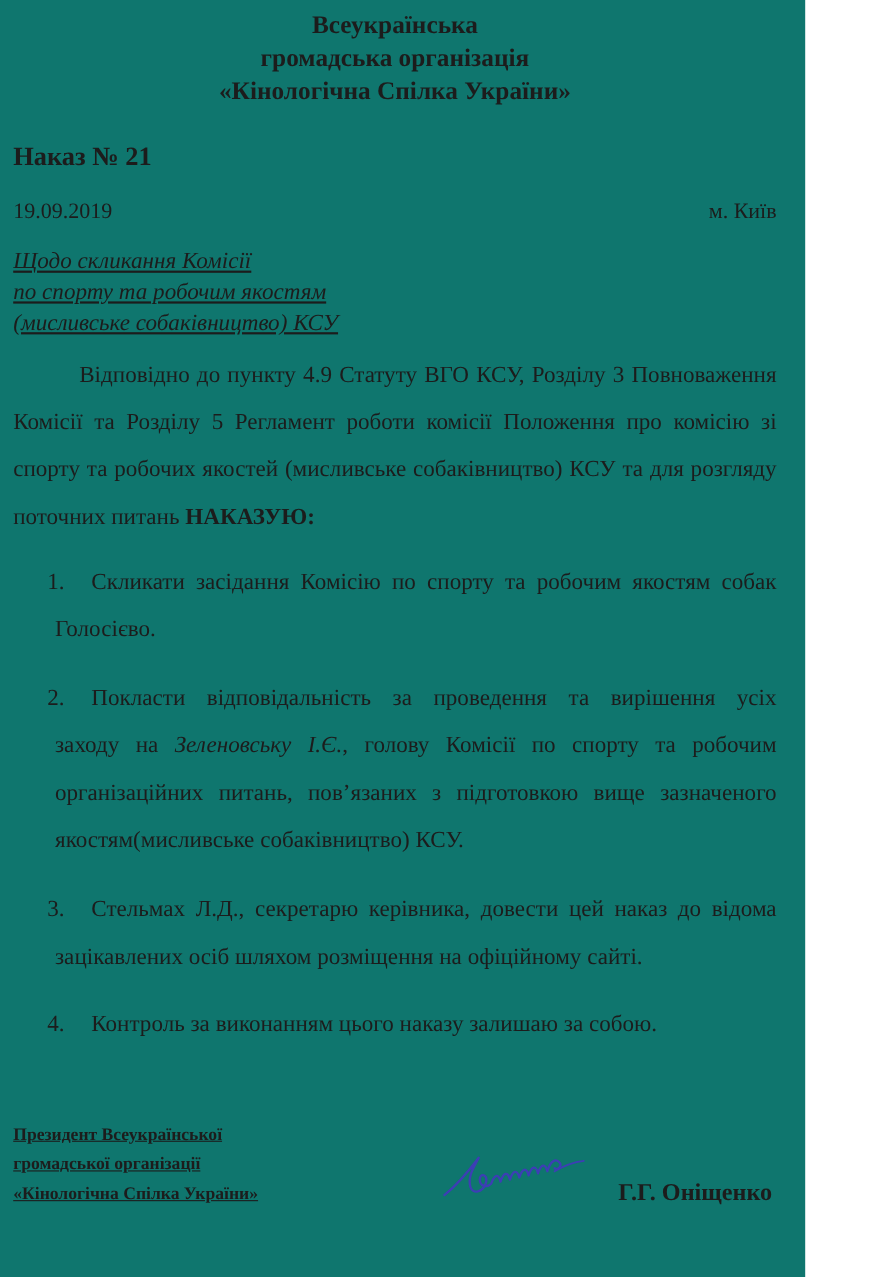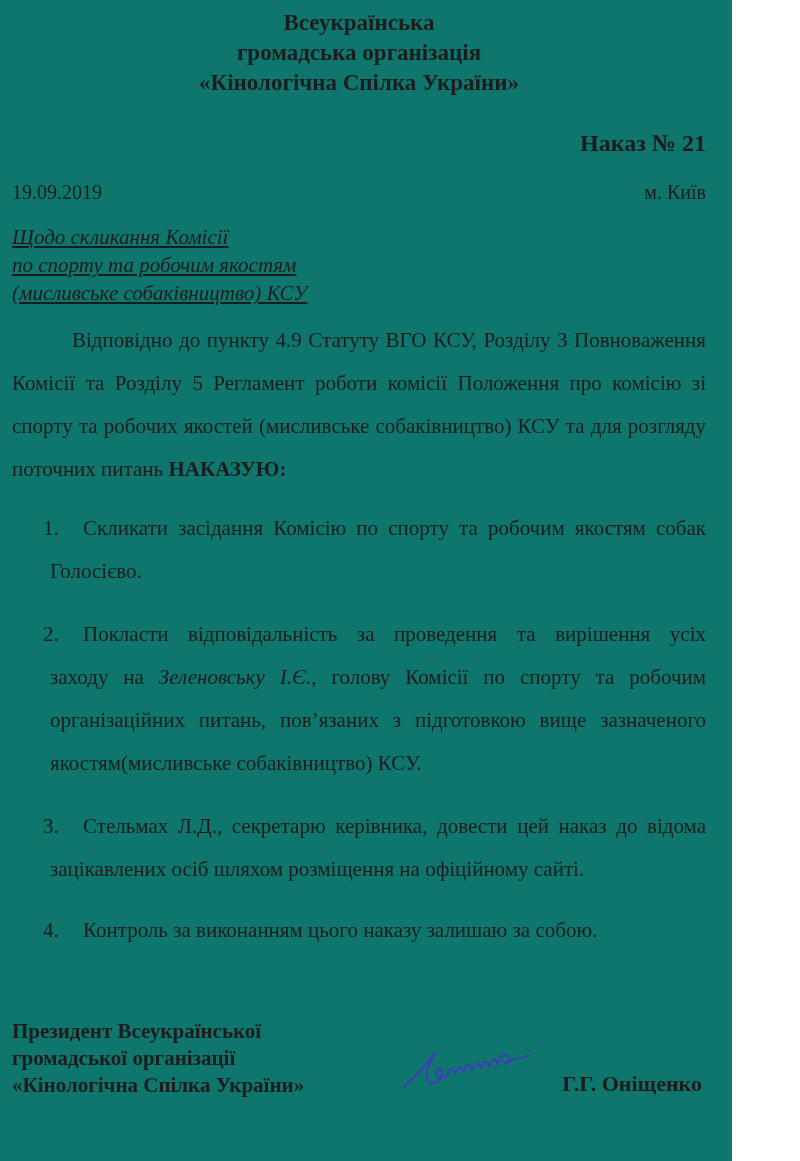--- a/index.html
+++ b/index.html
@@ -20,21 +20,21 @@
     background: #0f766e;
   }
   
   .org-block {
     text-align: center;
     font-weight: bold;
     font-size: 23px;
     line-height: 30px;
   }
   .order-title {
-    text-align: right;
+    text-align: left;
     font-weight: bold;
     font-size: 24px;
     line-height: 31px;
     margin-top: 30px;
   }
   
   .meta-row {
     display: flex;
     justify-content: space-between;
     margin-top: 20px;
@@ -86,23 +86,24 @@
   .item-3 { margin-top: 20px; }
   .item-4 { margin-top: 18px; }
   
   .footer {
     display: flex;
     align-items: flex-end;
     margin-top: 66px;
   }
   .signer-title {
     font-weight: bold;
-    font-size: 21px;
+    font-size: 16px;
     line-height: 27px;
     width: 358px;
+    text-decoration: underline;
   }
   .signature-wrap {
     width: 150px;
     height: 52px;
     margin: 0 0 4px 28px;
     flex: 0 0 auto;
   }
   .signer-name {
     font-weight: bold;
     font-size: 22px;

